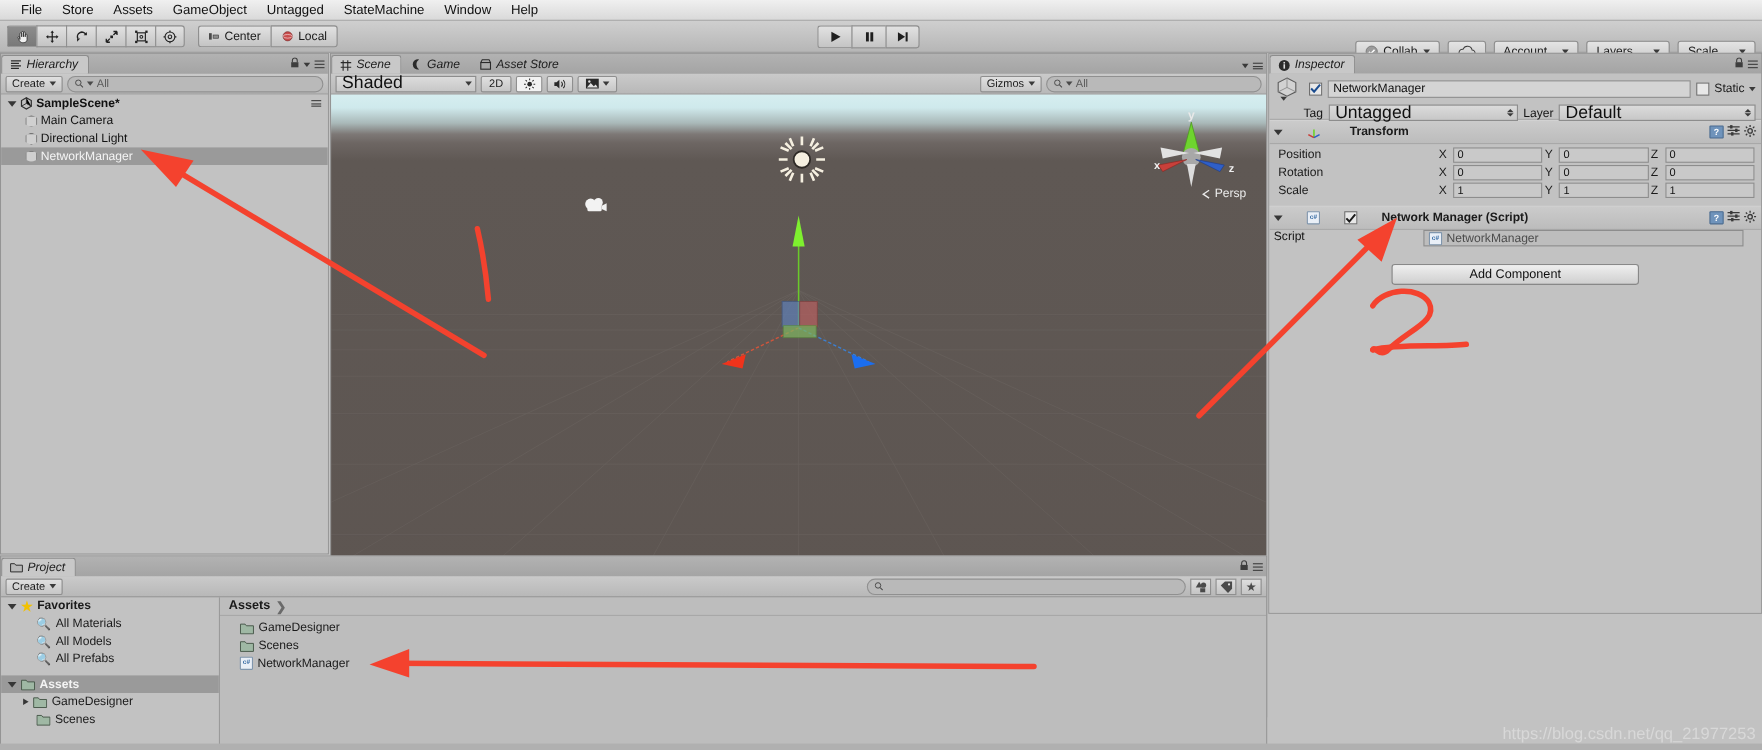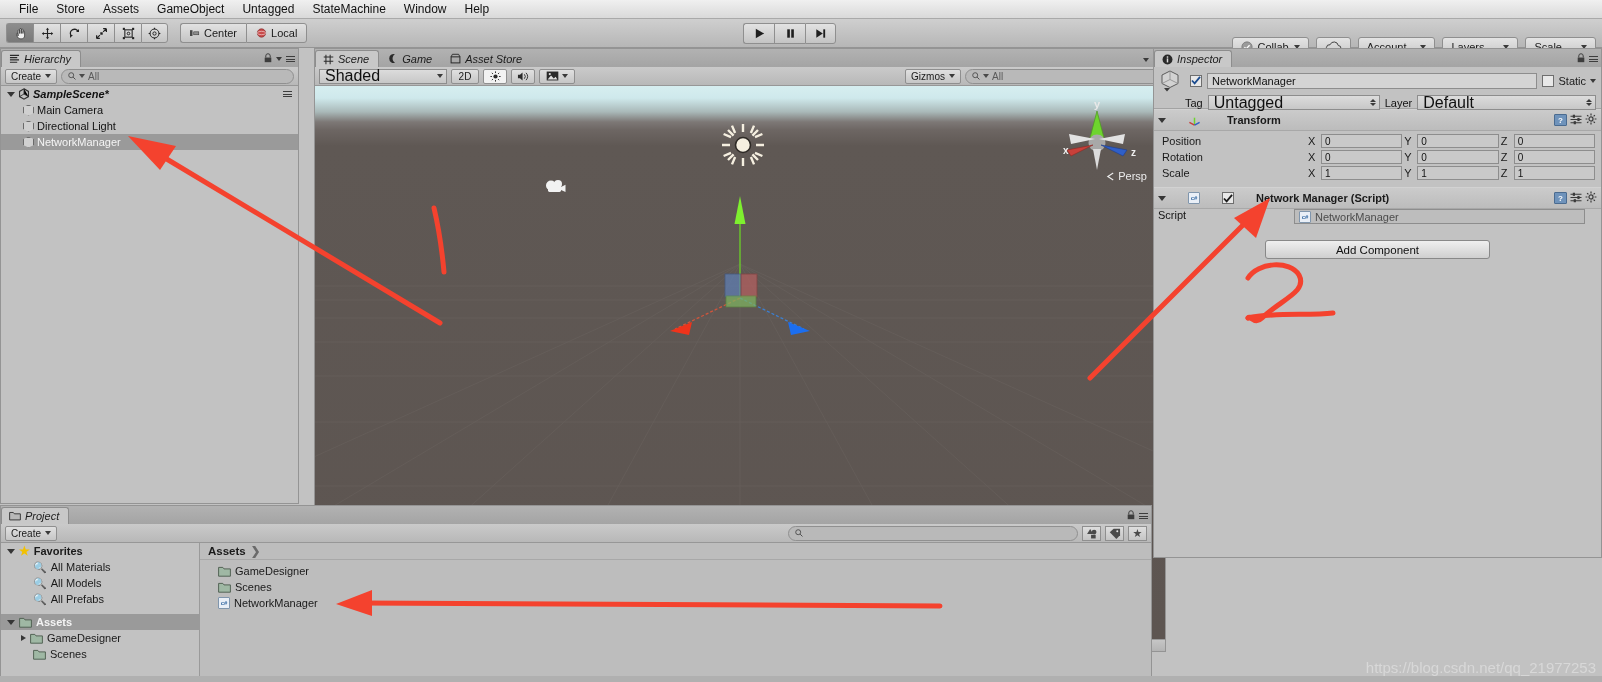--- a/index.html
+++ b/index.html
@@ -126,33 +126,33 @@
   }
 
   
   #hierarchy { left: 0; top: 0; width: 299px; height: 456px; }
   .h-body { background: #c2c2c2; height: calc(100% - 37px); overflow: hidden; }
   .hrow {
     height: 16px; display: flex; align-items: center; gap: 3px;
     padding-left: 6px; font-size: 11px; cursor: pointer; color: #121212;
   }
   .hrow.selected { background: #9a9a9a; color: #f4f4f4; }
-  .hrow.scene { font-weight: bold; position: relative; font-style: italic; }
+  .hrow.scene { font-weight: bold; position: relative; }
   .tri { width:0;height:0; border-left: 5px solid #363636; border-top: 3.5px solid transparent; border-bottom: 3.5px solid transparent; }
   .tri.open { border-left: 4px solid transparent; border-right: 4px solid transparent; border-top: 5px solid #363636; border-bottom:none; }
   .cubeicon { width: 11px; height: 11px; position: relative; flex: none; }
   .cubeicon::before {
     content:''; position:absolute; inset:0;
     background:#d0d0d0; border:1px solid #6a6a6a;
     clip-path: polygon(0 25%, 50% 0, 100% 25%, 100% 78%, 50% 100%, 0 78%);
   }
   .unityicon { width:12px;height:12px;flex:none; }
 
   
-  #sceneview { left: 314px; top: 0; width: 852px; height: 604px; }
+  #sceneview { left: 300px; top: 0; width: 852px; height: 604px; }
   .scene-canvas {
     position: absolute; left:0; right:0; top: 37px; bottom: 12px;
     background:
       linear-gradient(to bottom, #d6eef0 0px, #cfe9ec 12px, #a9b8b8 26px, #7d7876 36px, #6d6663 44px, #5f5854 60px, #5d5551 100%);
     overflow: hidden;
   }
   .grid-lines { position:absolute; inset:0; pointer-events:none; opacity:.32; }
   .scene-status {
     position:absolute; left:0; right:0; bottom:0; height:12px;
     background: linear-gradient(to bottom,#c6c6c6,#b4b4b4);

